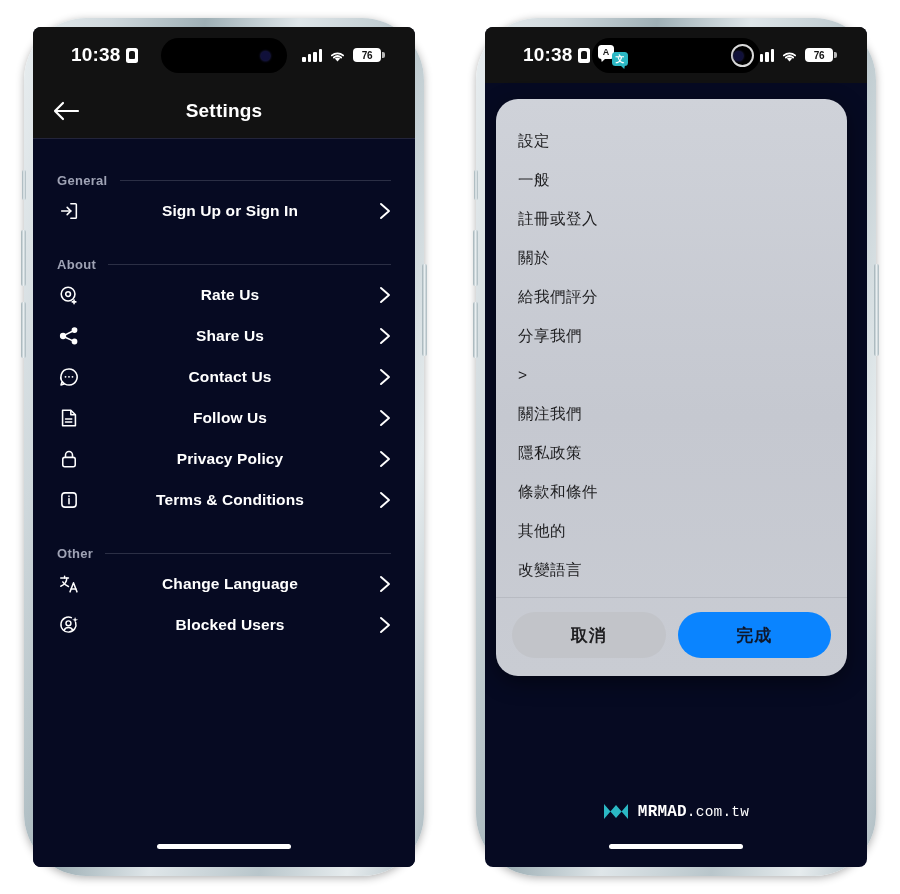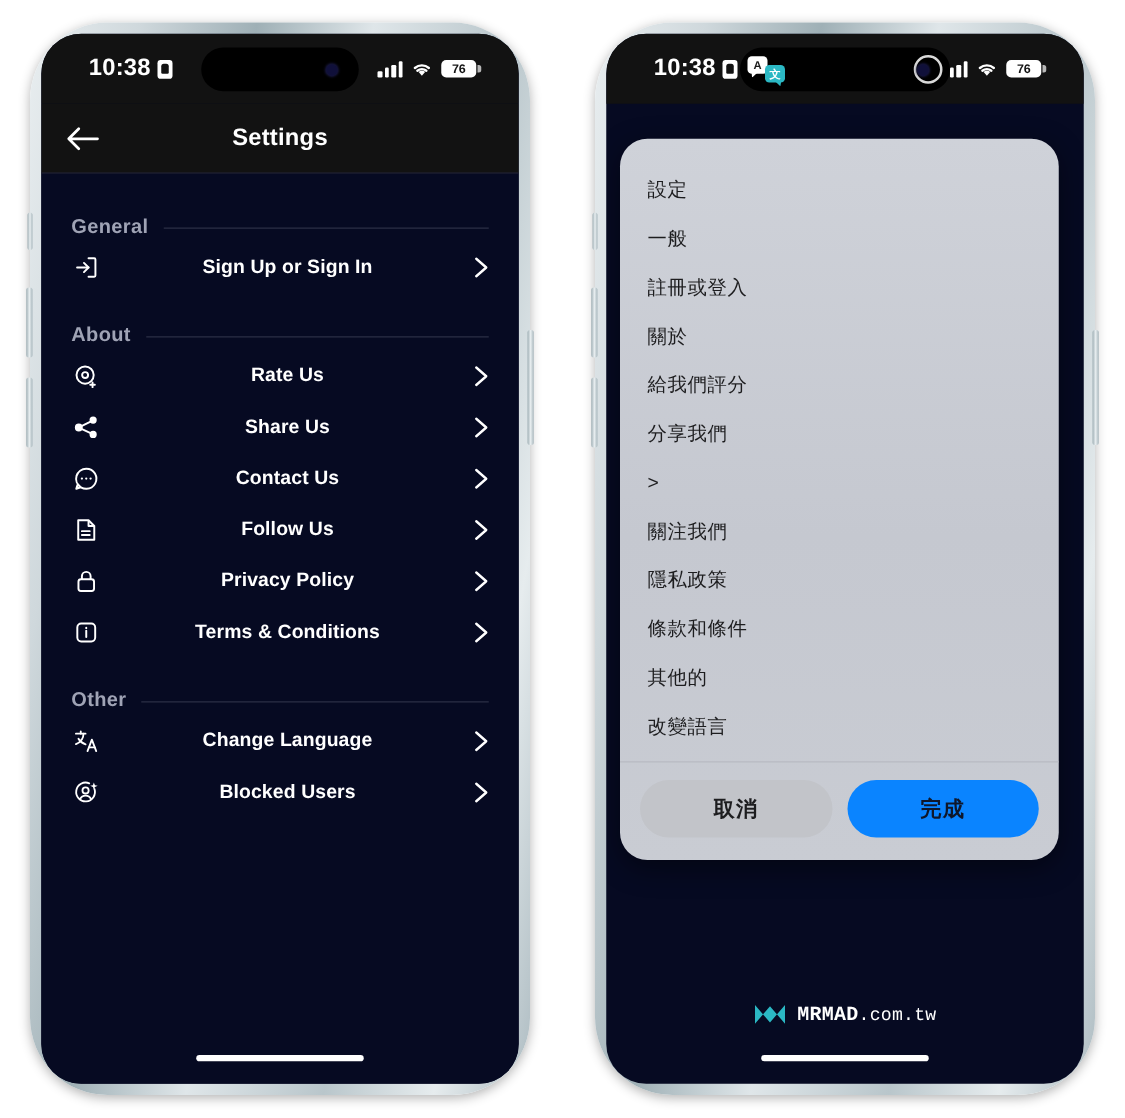--- a/index.html
+++ b/index.html
@@ -23,21 +23,21 @@
     background: linear-gradient(100deg,#e9eef0 0%,#cfd8dc 16%,#9fb0b6 33%,#dfe6e9 50%,#b9c6cb 70%,#e6ecee 86%,#aebcc2 100%);
     padding: 9px;
     box-shadow: 0 2px 9px rgba(0,0,0,.30);
   }
   .phone-left  { left: 24px;  top: 18px; }
   .phone-right { left: 476px; top: 18px; }
 
   .screen {
     position: relative;
     width: 100%; height: 100%;
-    border-radius: 32px;
+    border-radius: 8px;
     background: #060a22;
     overflow: hidden;
   }
 
   
   .btn-side { position: absolute; background: linear-gradient(90deg,#9eaeb4,#e8eef0,#a7b6bc); border-radius: 2px; }
   .btn-silent { left: -2px; top: 152px; width: 4px; height: 30px; }
   .btn-volup  { left: -3px; top: 212px; width: 5px; height: 56px; }
   .btn-voldn  { left: -3px; top: 284px; width: 5px; height: 56px; }
   .btn-power  { right: -3px; top: 246px; width: 5px; height: 92px; }
@@ -132,21 +132,21 @@
     pointer-events: none; letter-spacing: .2px;
   }
 
   
   .content { background: #060a22; height: calc(100% - 112px); padding: 0 24px; position: relative; }
   .section-head {
     display: flex; align-items: center; gap: 12px;
     padding-top: 26px; padding-bottom: 2px;
   }
   .section-head:first-child { padding-top: 34px; }
-  .section-label { color: #9fa3b5; font-size: 16px; font-weight: bold; letter-spacing: .3px; white-space: nowrap; }
+  .section-label { color: #9fa3b5; font-size: 13px; font-weight: bold; letter-spacing: .3px; white-space: nowrap; }
   .section-rule { flex: 1; height: 1px; background: #2b2f45; }
 
   .row {
     display: flex; align-items: center;
     height: 41px; gap: 18px; cursor: pointer;
   }
   .row-icon { width: 24px; height: 24px; flex: 0 0 24px; display:flex;align-items:center;justify-content:center; }
   .row-label { color: #ffffff; font-size: 15.5px; font-weight: bold; letter-spacing: .1px; flex: 1; text-align: center; }
   .chev { width: 12px; height: 18px; flex: 0 0 12px; }
 
@@ -157,21 +157,20 @@
   }
 
   
   .tr-overlay {
     position: absolute; left: 11px; right: 20px; top: 72px;
     background: linear-gradient(180deg,#cfd2d9 0%,#c5c8d0 55%,#c9ccd3 100%);
     border-radius: 22px;
     box-shadow: 0 6px 22px rgba(0,0,0,.45);
     padding: 22px 0 0 0;
     overflow: hidden;
-    margin-top: 12px;
   }
   .tr-line {
     color: #1d1d1f; font-size: 15.5px;
     padding: 0 22px; height: 39px; line-height: 39px;
     letter-spacing: .5px;
     white-space: nowrap; overflow: hidden;
   }
   .tr-buttons {
     display: flex; gap: 12px;
     padding: 14px 16px 18px 16px;

